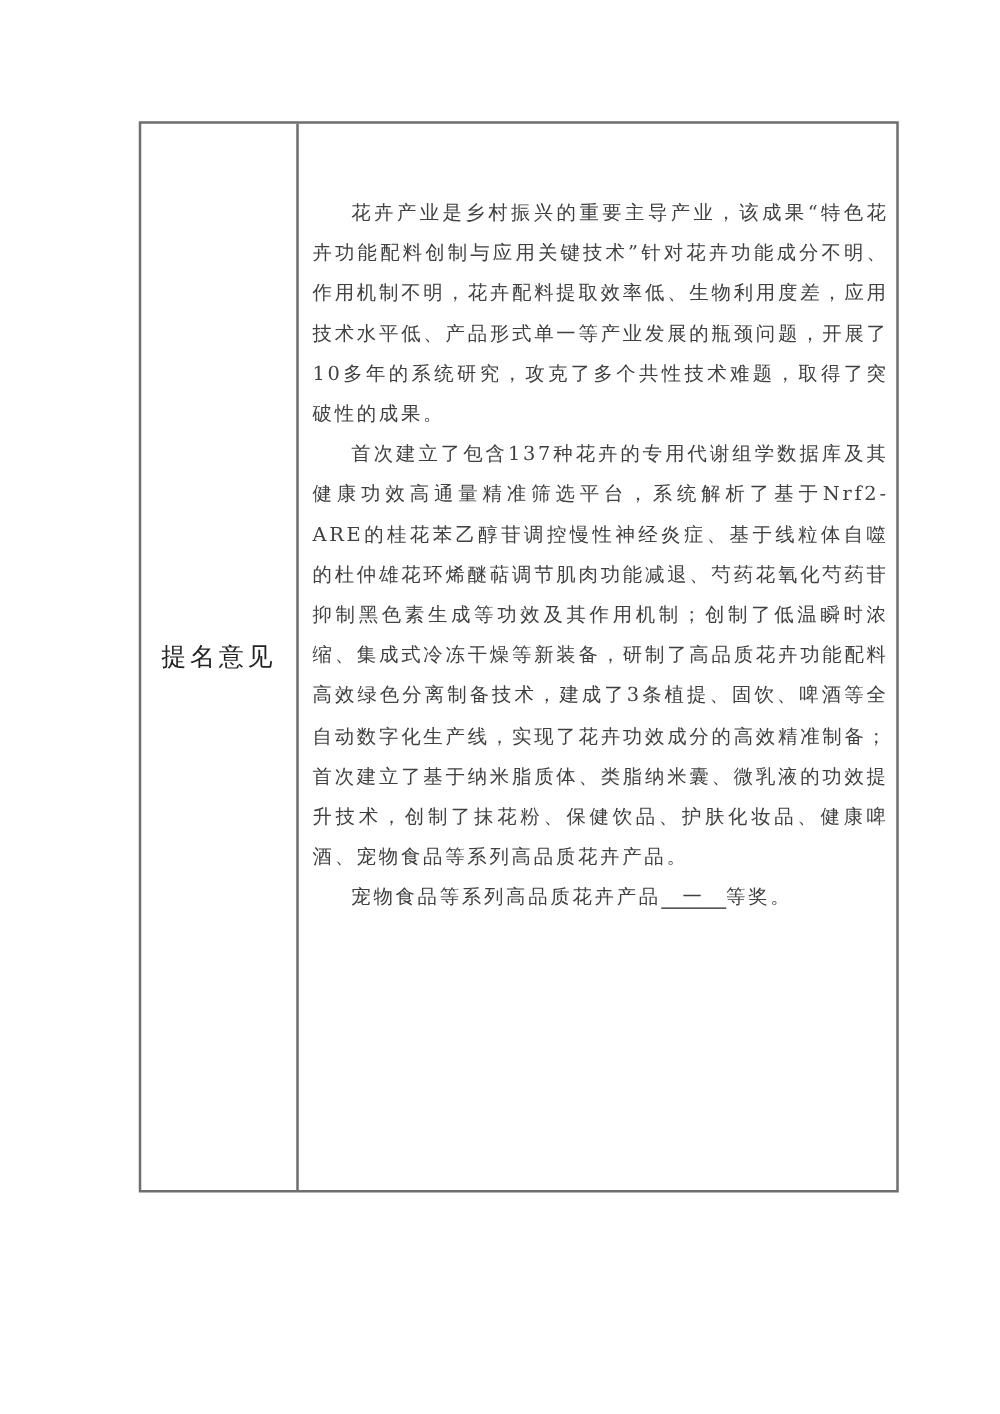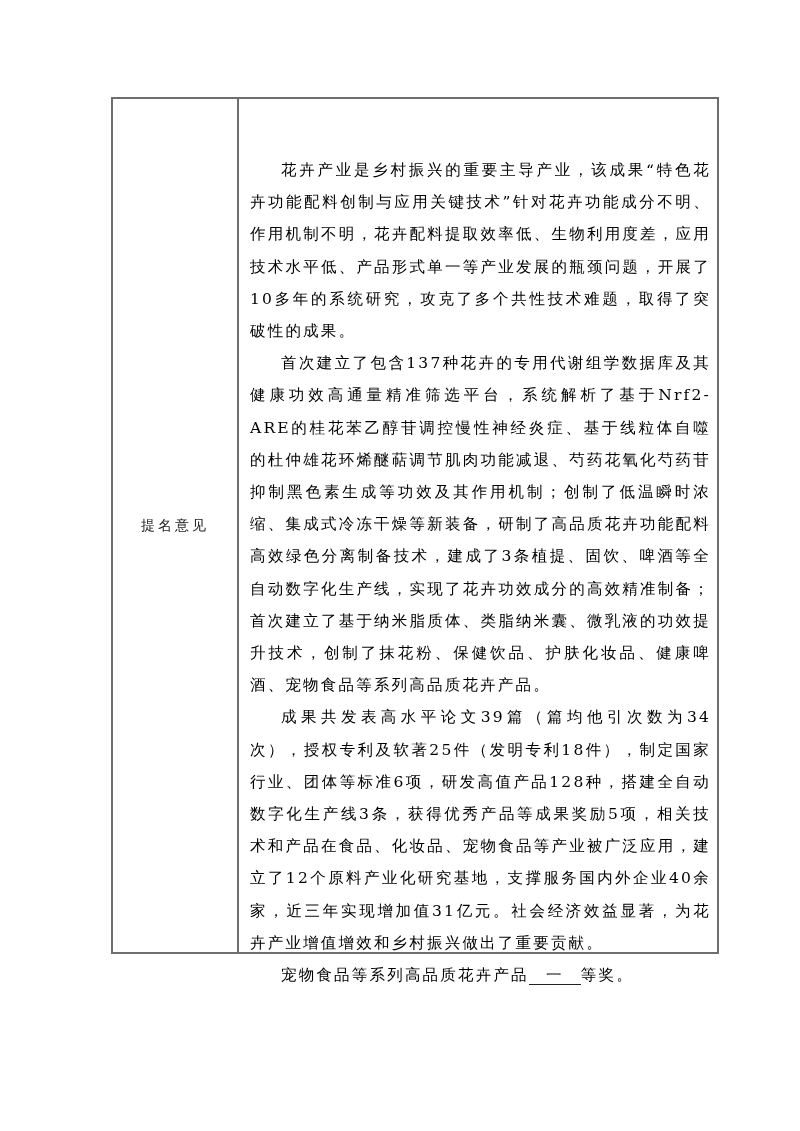--- a/index.html
+++ b/index.html
@@ -3,34 +3,33 @@
   <meta charset="utf-8">
   <style>
     html, body { margin: 0; padding: 0; background: #ffffff; }
     body { width: 800px; height: 1131px; position: relative; overflow: hidden;
       font-family: "DejaVu Serif", "Liberation Serif", serif; color: #1a1a1a; }
     .form-table { position: absolute; left: 111px; top: 97px; width: 608px; height: 857px;
       border: 2px solid #6e6e6e; box-sizing: border-box; }
     .label-cell { position: absolute; left: 0; top: 0; width: 126px; height: 100%;
       border-right: 2px solid #6e6e6e; box-sizing: border-box;
       display: flex; align-items: center; justify-content: center; }
-    .label-text { font-size: 14px; letter-spacing: 3px; color: #222; }
+    .label-text { font-size: 20px; letter-spacing: 3px; color: #222; }
     .content-cell { position: absolute; left: 128px; top: 0; right: 0; height: 100%;
       box-sizing: border-box; padding: 55px 6px 0 9px; }
     .para { font-size: 15.5px; line-height: 32.2px; text-indent: 2em; margin: 0;
-      text-align: justify; letter-spacing: 2.2px; color: #000000; }
+      text-align: justify; letter-spacing: 2.2px; color: #404040; }
     .blank { display: inline-block; min-width: 52px; border-bottom: 1px solid #222;
       text-align: center; text-indent: 0; line-height: 18px; }
   </style>
 </head>
 <body>
 
 <div class="form-table">
   <div class="label-cell">
     <span class="label-text">提名意见</span>
   </div>
   <div class="content-cell">
     <p class="para">花卉产业是乡村振兴的重要主导产业，该成果“特色花卉功能配料创制与应用关键技术”针对花卉功能成分不明、作用机制不明，花卉配料提取效率低、生物利用度差，应用技术水平低、产品形式单一等产业发展的瓶颈问题，开展了10多年的系统研究，攻克了多个共性技术难题，取得了突破性的成果。</p>
     <p class="para">首次建立了包含137种花卉的专用代谢组学数据库及其健康功效高通量精准筛选平台，系统解析了基于Nrf2-ARE的桂花苯乙醇苷调控慢性神经炎症、基于线粒体自噬的杜仲雄花环烯醚萜调节肌肉功能减退、芍药花氧化芍药苷抑制黑色素生成等功效及其作用机制；创制了低温瞬时浓缩、集成式冷冻干燥等新装备，研制了高品质花卉功能配料高效绿色分离制备技术，建成了3条植提、固饮、啤酒等全自动数字化生产线，实现了花卉功效成分的高效精准制备；首次建立了基于纳米脂质体、类脂纳米囊、微乳液的功效提升技术，创制了抹花粉、保健饮品、护肤化妆品、健康啤酒、宠物食品等系列高品质花卉产品。</p>
-    <p class="para">成果共发表高水平论文39篇（篇均他引次数为34次），授权专利及软著25件（发明专利18件），制定国家行业、团体等标准6项，研发高值产品128种，搭建全自动数字化生产线3条，获得优秀产品等成果奖励5项，相关技术和产品在食品、化妆品、宠物食品等产业被广泛应用，建立了12个原料产业化研究基地，支撑服务国内外企业40余家，近三年实现增加值31亿元。社会经济效益显著，为花卉产业增值增效和乡村振兴做出了重要贡献。</p>
     <p class="para"><span>宠物食品等系列高品质花卉产品</span><span class="blank">一</span><span>等奖。</span></p>
   </div>
 </div>
 
 </body></html>

